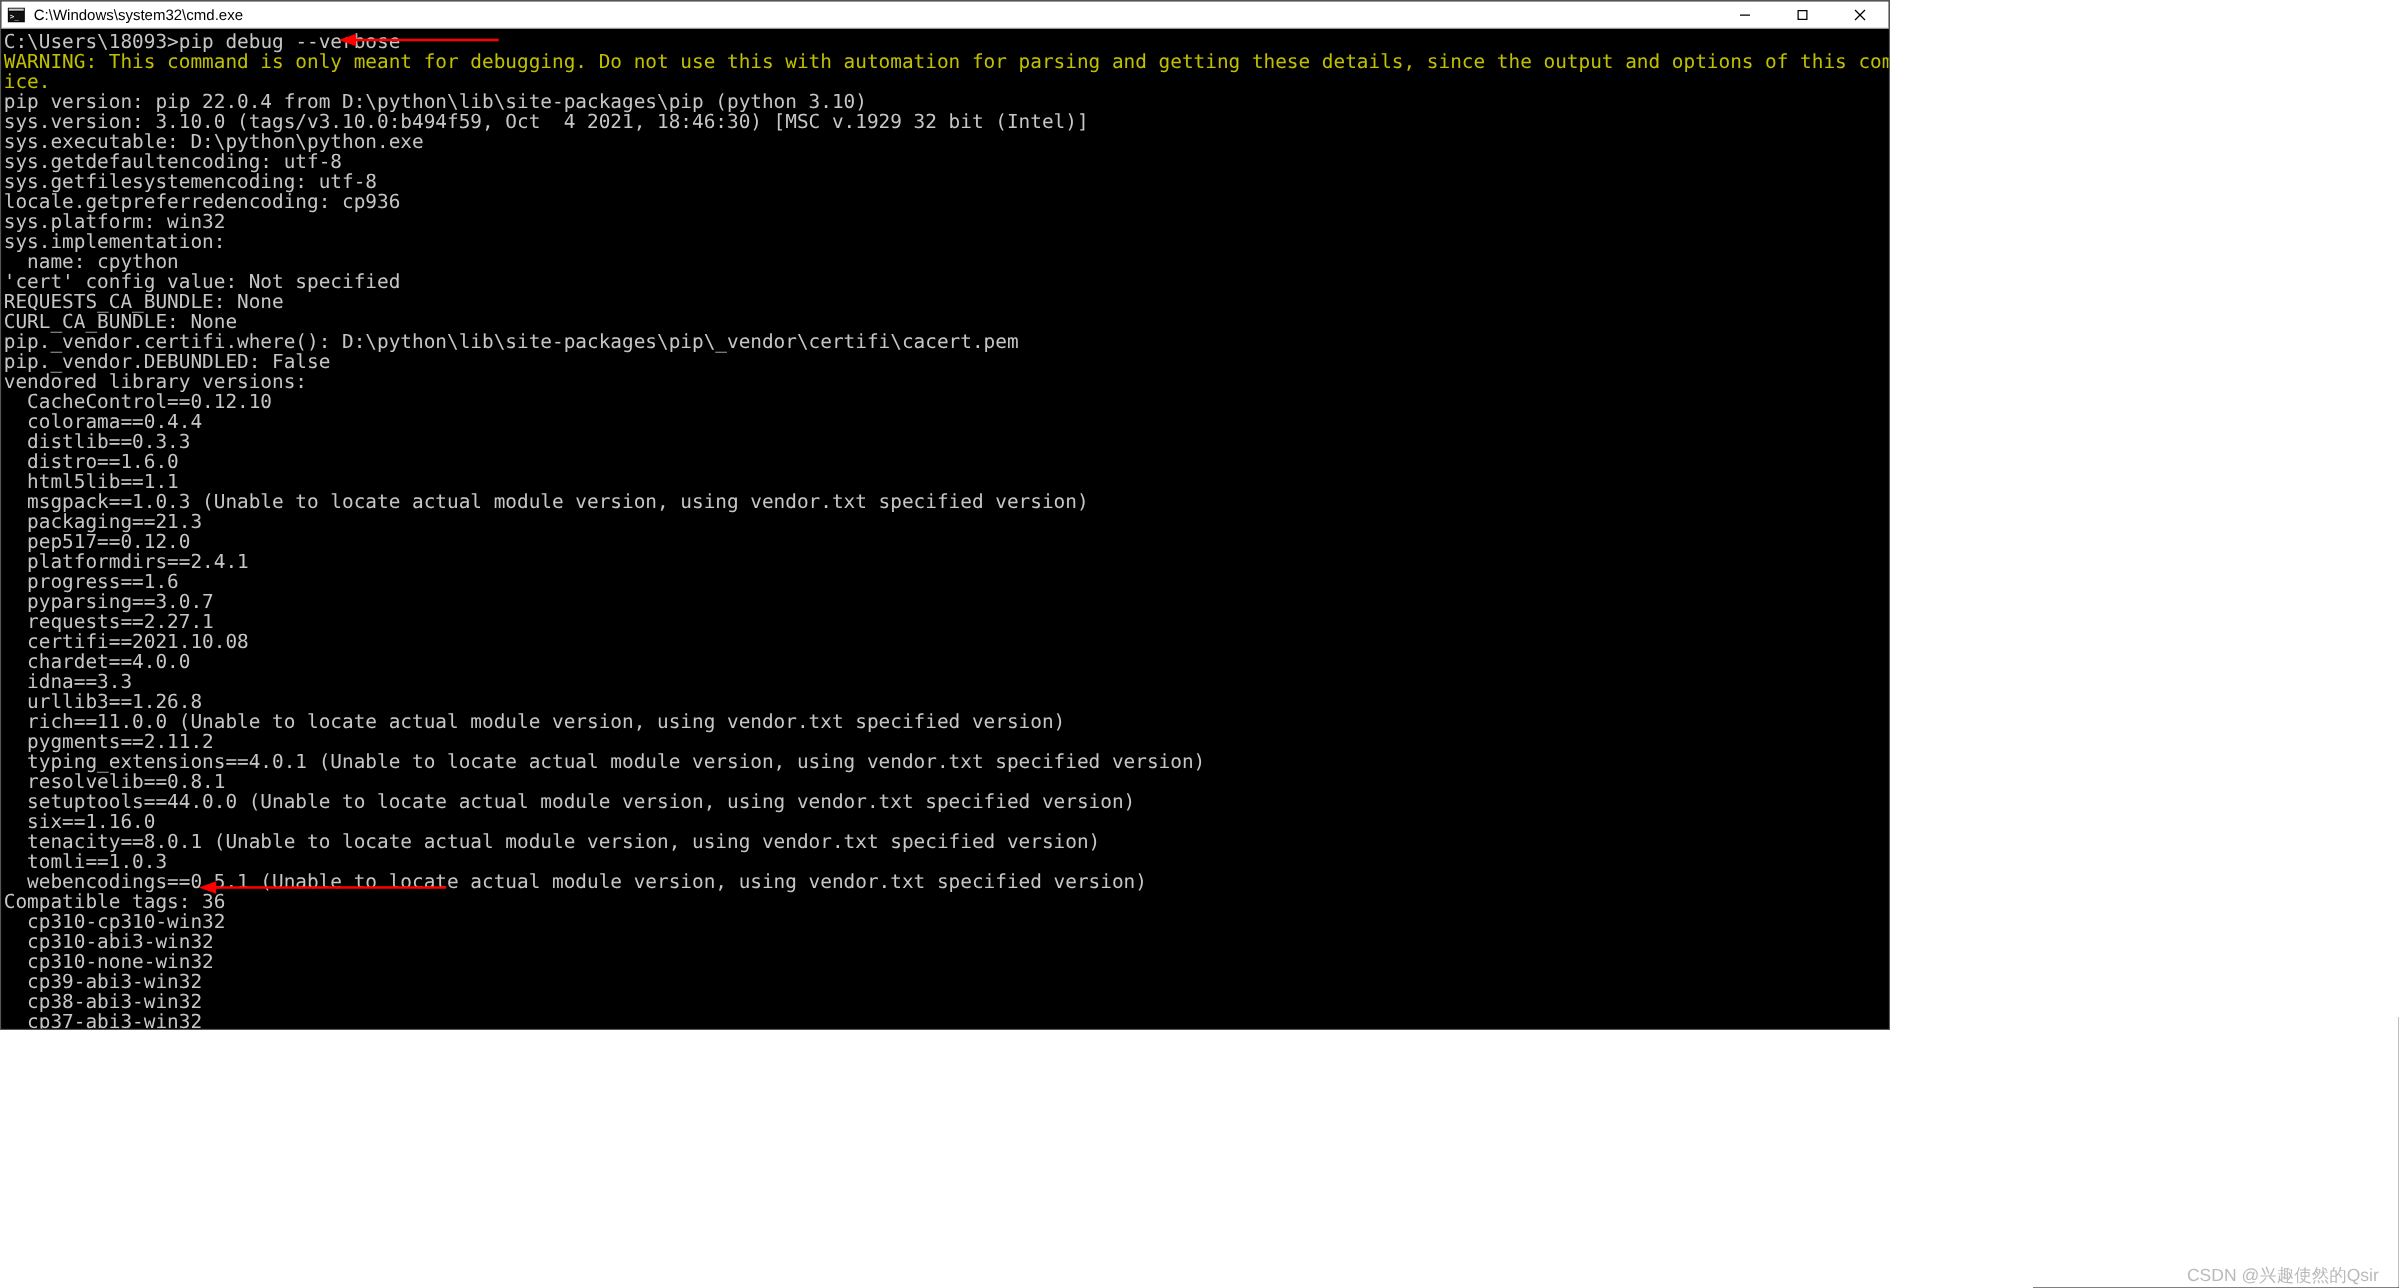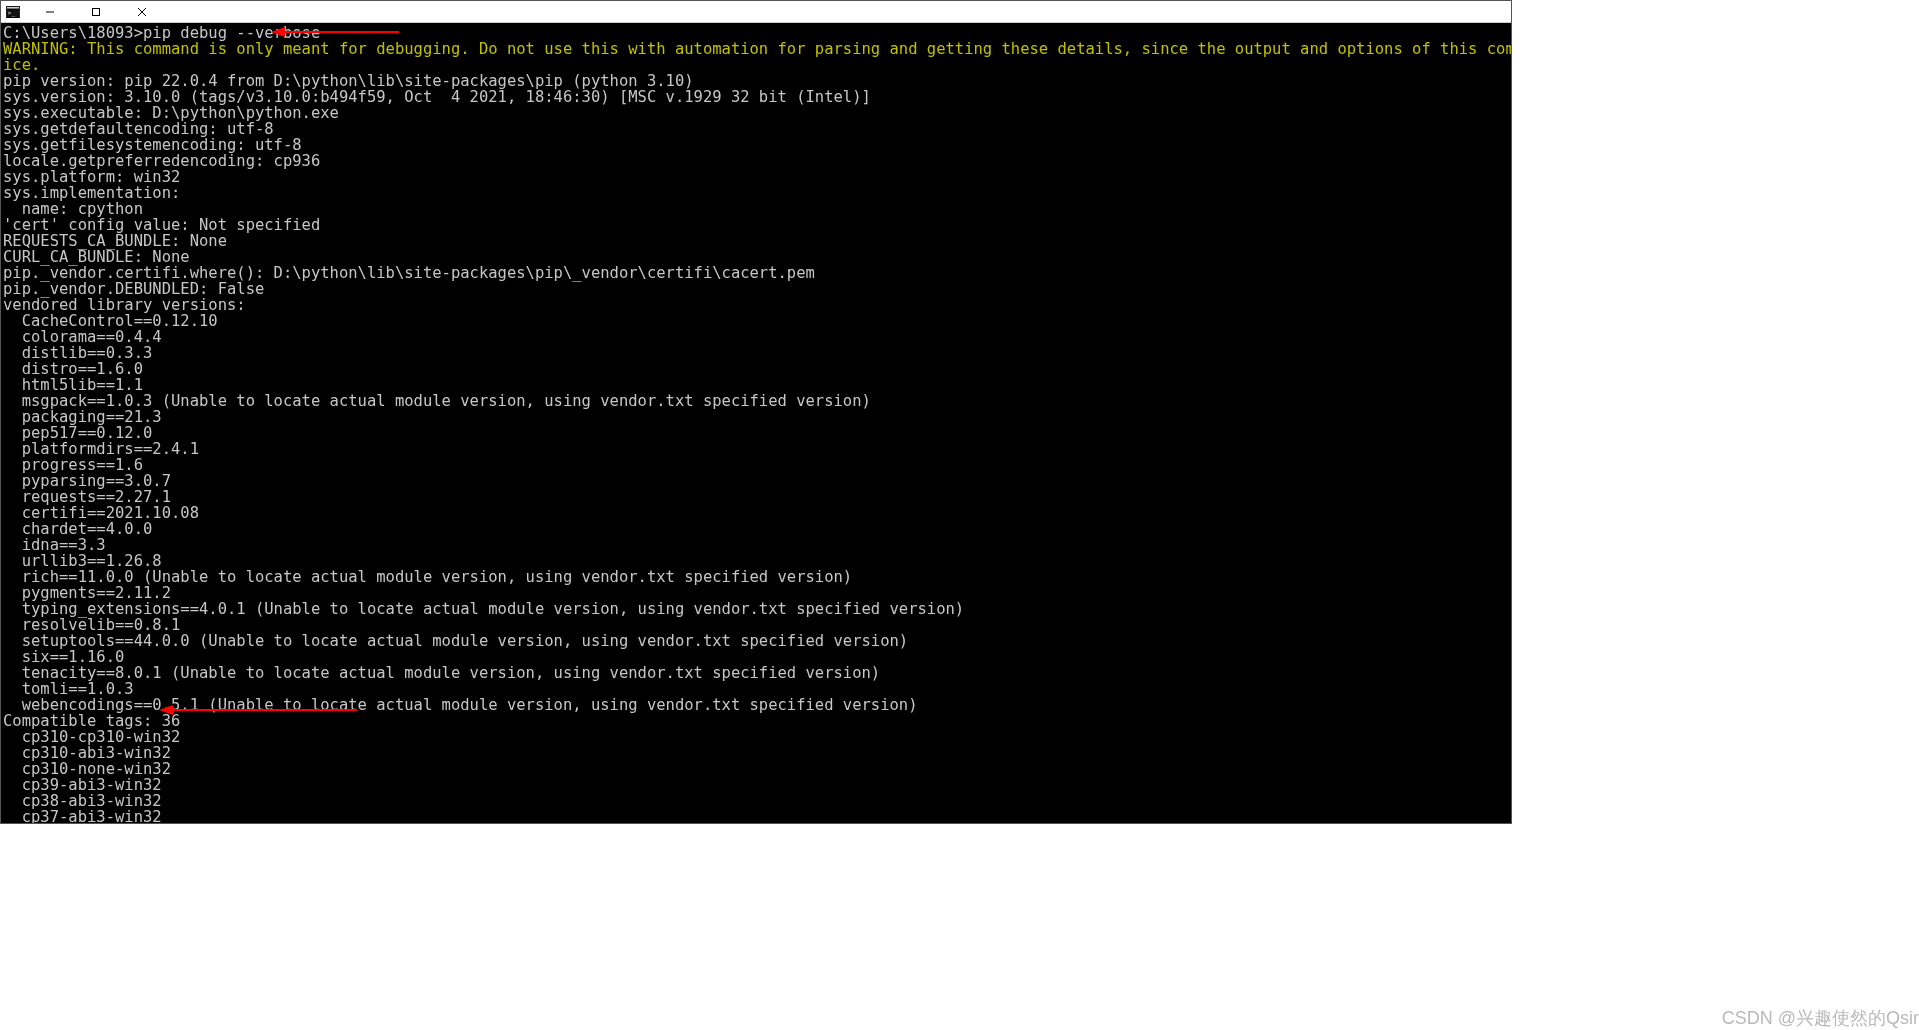--- a/index.html
+++ b/index.html
@@ -72,40 +72,41 @@
   }
   .yellow { color: #c0c000; }
   .gray { color: #c6c6c6; margin-top: 21px; }
   .arrow {
     position: absolute;
     pointer-events: none;
   }
   .arrow svg { display: block; }
   .watermark {
     position: absolute;
-    right: 0;
+    right: 16px;
     bottom: 0px;
     font-family: Arial, sans-serif;
-    font-size: 18px;
+    font-size: 14px;
     color: rgba(128,128,128,0.55);
   }
 </style>
 </head>
 <body>
 
 <div class="window">
   <div class="titlebar">
     <span class="titlebar-icon">
       <svg viewBox="0 0 16 14">
           <rect x="0" y="0" width="16" height="14" fill="#000"></rect>
           <rect x="1" y="1" width="14" height="2" fill="#ccc"></rect>
           <rect x="1" y="4" width="14" height="9" fill="#111"></rect>
           <text x="2" y="11" font-size="7" fill="#fff" font-family="monospace">&gt;_</text>
         </svg>
     </span>
+    <span class="titlebar-text">C:\Windows\system32\cmd.exe</span>
     <div class="window-controls">
       <div class="win-ctrl">
         <svg viewBox="0 0 10 10">
             <line x1="1" y1="5" x2="9" y2="5" stroke="#000" stroke-width="1"></line>
           </svg>
       </div>
       <div class="win-ctrl">
         <svg viewBox="0 0 10 10">
             <rect x="1.5" y="1.5" width="7" height="7" fill="none" stroke="#000" stroke-width="1"></rect>
           </svg>

